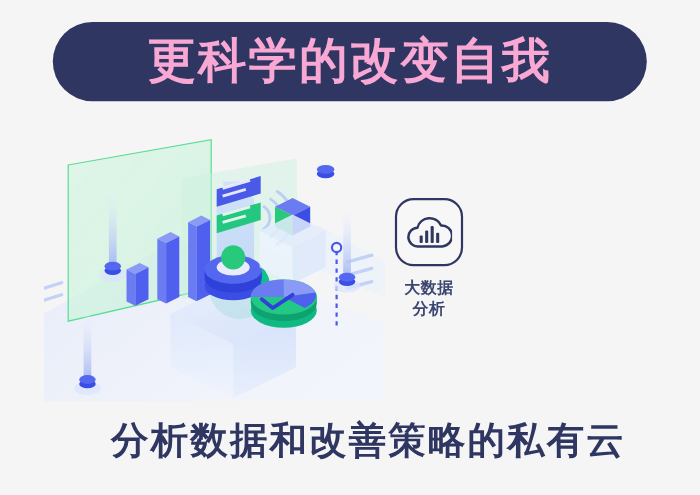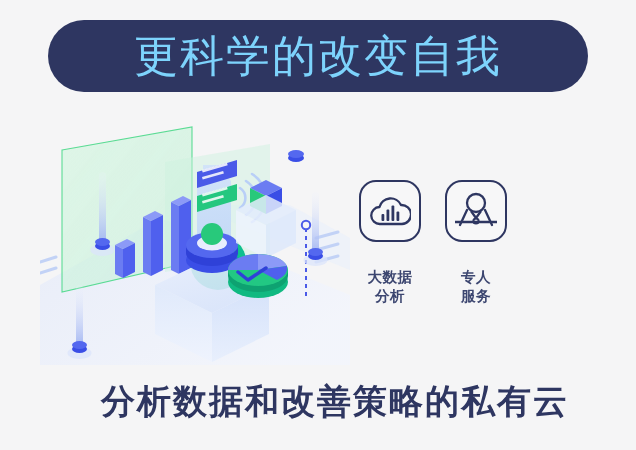--- a/index.html
+++ b/index.html
@@ -23,23 +23,23 @@
     width: 540px;
     height: 72px;
     background: #2e3661;
     border-radius: 36px;
     display: flex;
     align-items: center;
     justify-content: center;
     box-sizing: border-box;
   }
   #header-title {
-    color: #7dd3fc;
+    color: #f9a8d4;
     font-size: 44px;
-    font-weight: 400;
+    font-weight: 700;
     letter-spacing: 2px;
     line-height: 1;
     white-space: nowrap;
   }
 
   
   #stage {
     position: absolute;
     left: 0;
     top: 110px;
@@ -79,21 +79,21 @@
     border: 2.5px solid #2e3661;
     border-radius: 17px;
     box-sizing: border-box;
     display: flex;
     align-items: center;
     justify-content: center;
     background: #f7f7f8;
   }
   .feature-icon-box svg { display: block; }
   .feature-label {
-    margin-top: 26px;
+    margin-top: 11px;
     color: #3c4670;
     font-size: 14.5px;
     font-weight: 700;
     line-height: 1.32;
     text-align: center;
     letter-spacing: 0.5px;
     white-space: pre-line;
   }
 
   
@@ -308,30 +308,17 @@
             <rect x="22.5" y="11.5" width="2.8" height="15.5" rx="1"></rect>
             <rect x="27.5" y="17.5" width="2.8" height="9.5" rx="1"></rect>
           </g>
         </svg>
       </div>
       <div class="feature-label">大数据
 分析</div>
     </div>
 
 
-    <div class="feature">
-      <div class="feature-icon-box">
-        <svg width="44" height="40" viewBox="0 0 44 40">
-          <circle cx="22" cy="12" r="9" fill="none" stroke="#2e3661" stroke-width="2.3"></circle>
-          <path d="M13,19 L6,34 M31,19 L38,34" fill="none" stroke="#2e3661" stroke-width="2.3" stroke-linecap="round"></path>
-          <path d="M17,20 L22,27 L27,20" fill="none" stroke="#2e3661" stroke-width="2.3" stroke-linejoin="round"></path>
-          <circle cx="22" cy="30" r="2.6" fill="none" stroke="#2e3661" stroke-width="2"></circle>
-          <line x1="1" y1="31" x2="43" y2="31" stroke="#2e3661" stroke-width="2.3"></line>
-        </svg>
-      </div>
-      <div class="feature-label">专人
-服务</div>
-    </div>
 
   </div>
 </div>
 
 <div id="footer-tagline">分析数据和改善策略的私有云</div>
 
 </body></html>

